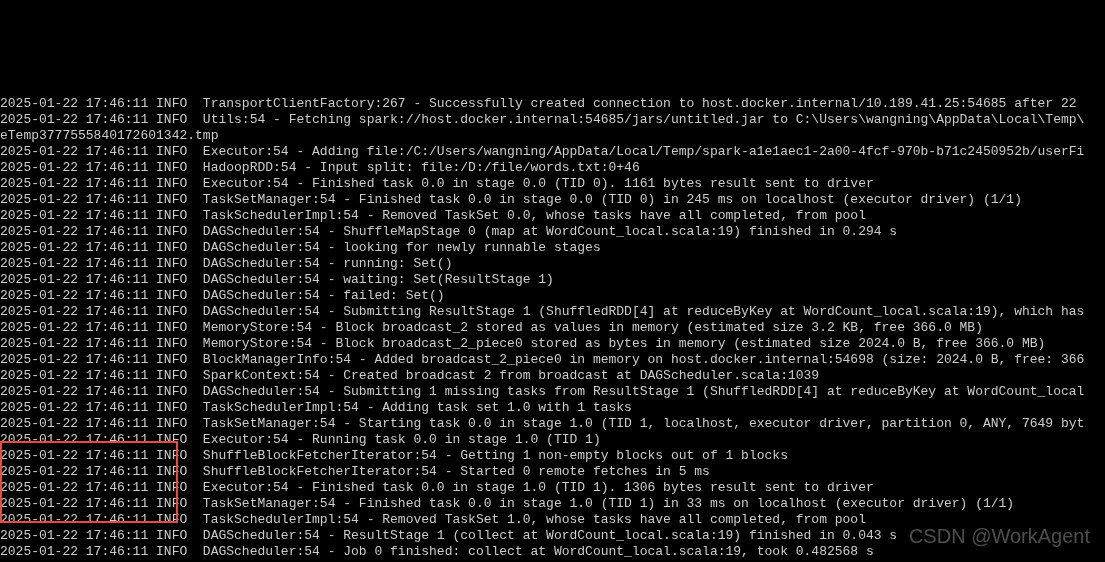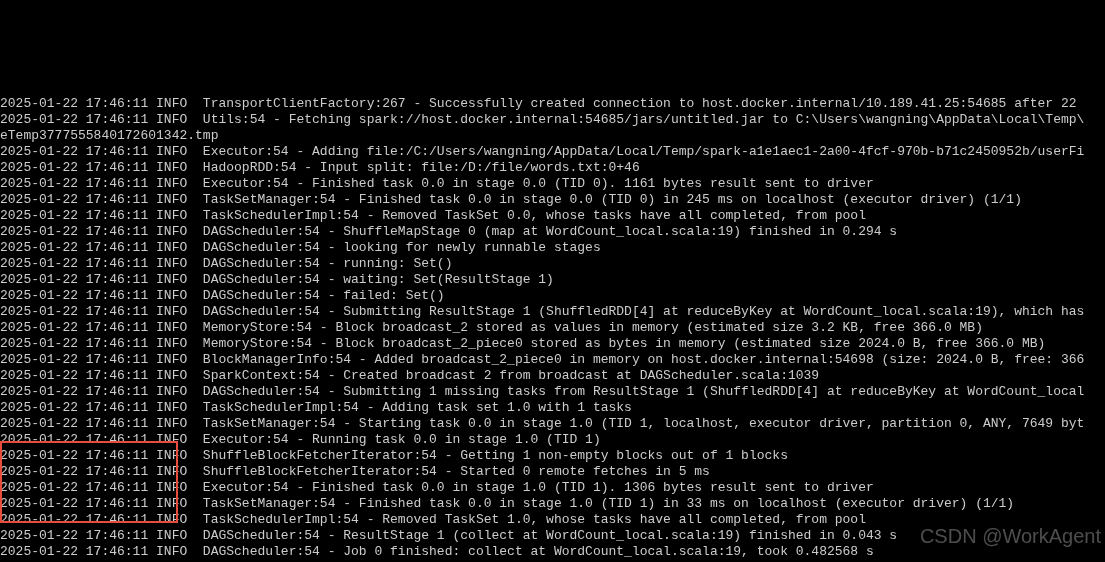--- a/index.html
+++ b/index.html
@@ -33,21 +33,21 @@
     }
     .highlight-box {
       position: absolute;
       border: 2px solid #e74c3c;
       background: transparent;
       pointer-events: none;
     }
     .watermark {
       position: absolute;
       bottom: 18px;
-      right: 4px;
+      right: 15px;
       color: rgba(220,220,220,0.35);
       font-size: 20px;
       font-family: Arial, sans-serif;
       font-weight: 400;
     }
   </style>
 </head>
 <body>
 
 

